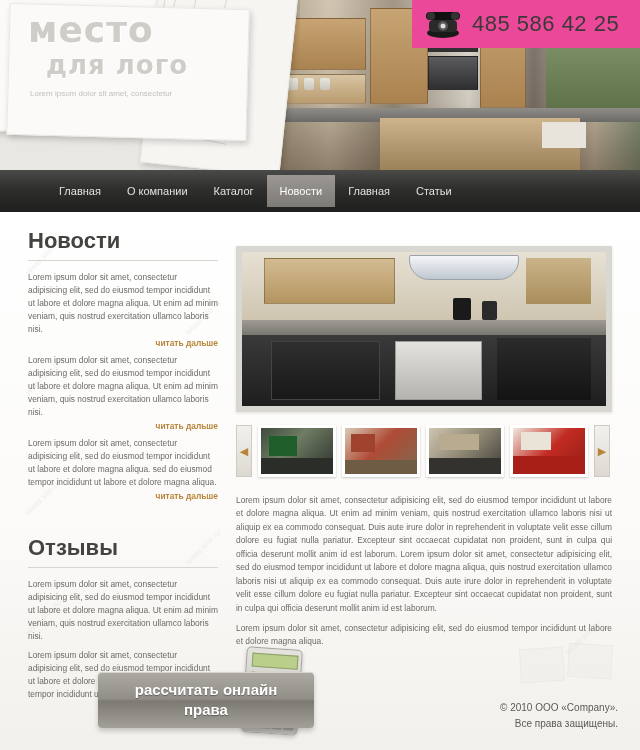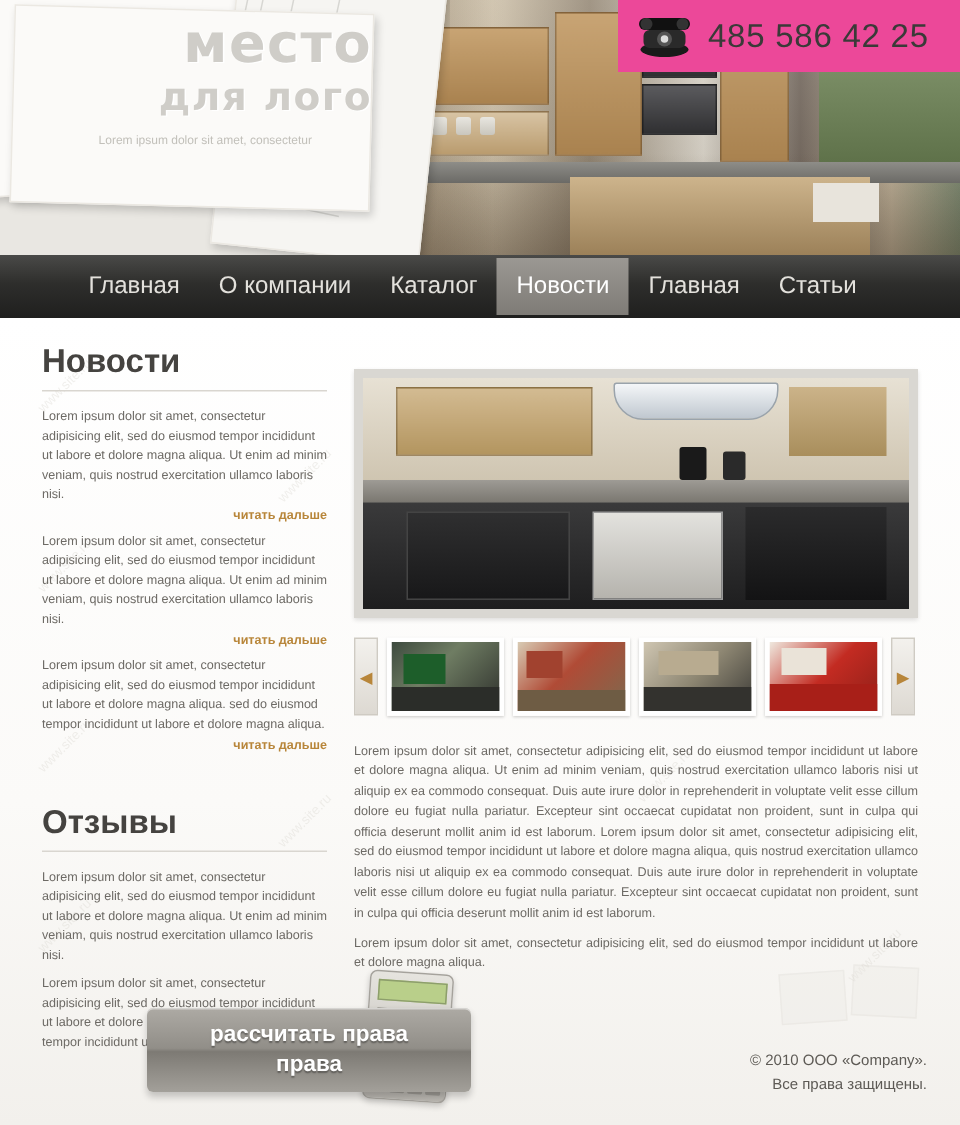--- a/index.html
+++ b/index.html
@@ -51,21 +51,20 @@
     position: absolute; background: linear-gradient(180deg,#e8e6e0,#c9c6bd);
   }
   .hp-win {
     position: absolute; background: linear-gradient(180deg,#8fa27a,#5d7048);
   }
 
   
   .logo-area {
     position: absolute; left: 0; top: 0; width: 300px; height: 170px;
     overflow: hidden;
-    text-align: right;
   }
   .sheet {
     position: absolute;
     background: #fbfaf8;
     box-shadow: 2px 3px 6px rgba(0,0,0,0.18);
     border: 1px solid #ebe8e2;
   }
   .sheet.s1 { left: -22px; top: -14px; width: 250px; height: 140px; transform: rotate(-3deg); }
   .sheet.s2 { left: 8px; top: 6px; width: 240px; height: 132px; transform: rotate(1.5deg); }
   .sheet.s3 { left: 150px; top: -30px; width: 140px; height: 200px; transform: rotate(6deg); background:#f6f5f2; }
@@ -113,21 +112,21 @@
 
   
   .nav {
     position: absolute; left: 0; top: 170px;
     width: 640px; height: 42px;
     background: linear-gradient(180deg, #4a4a48 0%, #2e2e2c 45%, #1f1f1e 100%);
     display: flex; align-items: center;
     padding-left: 46px;
   }
   .nav-item {
-    color: #e3e1dc; font-size: 16px;
+    color: #e3e1dc; font-size: 11px;
     padding: 10px 13px;
     cursor: pointer;
     white-space: nowrap;
   }
   .nav-item.active {
     background: linear-gradient(180deg,#9b9893,#7e7b76);
     color: #ffffff;
   }
   .nav-shadow {
     position: absolute; left: 0; top: 212px; width: 640px; height: 16px;
@@ -433,21 +432,21 @@
         <div></div>
         <div></div>
       <div></div>
         <div></div>
         <div></div>
         <div></div>
     </div>
   </div>
 
   <div class="calc-btn">
-    <span>рассчитать права</span>
+    <span>рассчитать онлайн</span>
     <span>права</span>
   </div>
 
   <div class="footer-doc">
     <div class="fd-sheet" style="left:0; top:4px; width:44px; height:34px; transform:rotate(-4deg);"></div>
     <div class="fd-sheet" style="left:48px; top:0px; width:44px; height:34px; transform:rotate(3deg);"></div>
   </div>
 
   <div class="copyright">
     <div>© 2010 ООО «Company».</div>

